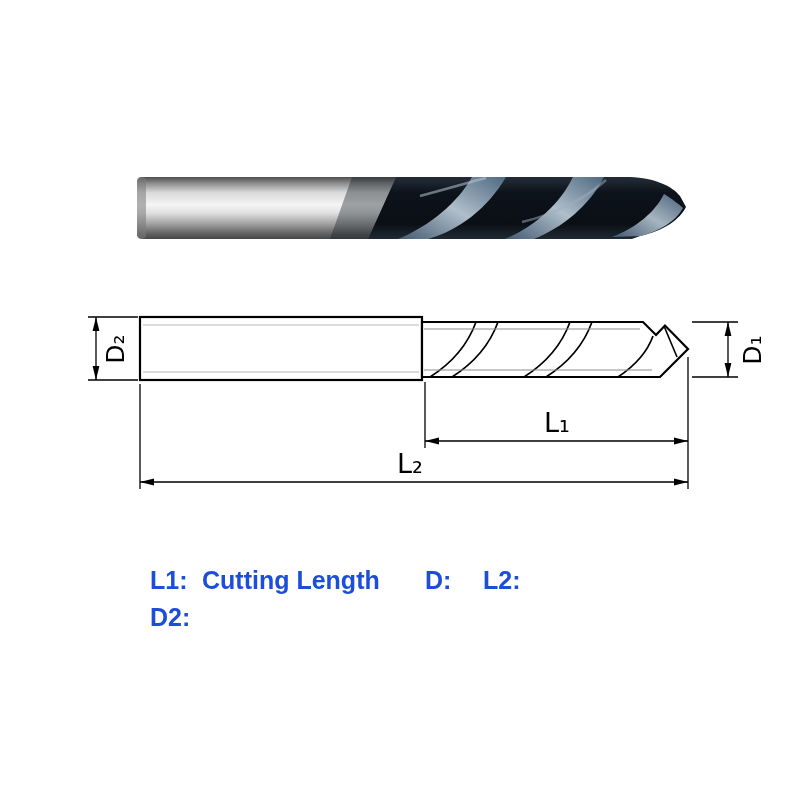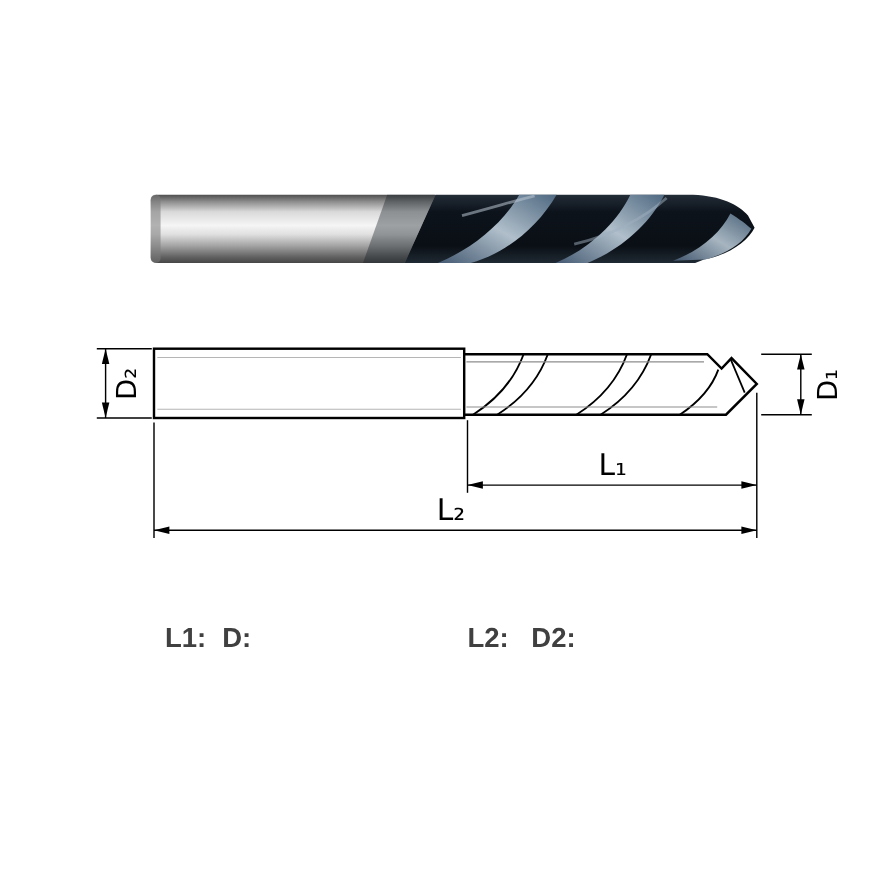--- a/index.html
+++ b/index.html
@@ -12,21 +12,21 @@
   .dimlabel{
     font-family:"DejaVu Sans",sans-serif;
     font-size:25px;fill:#000;
   }
   .dimlabel.big{font-size:27px;}
   .legend{position:absolute;left:150px;top:566px;}
   .legend-grid{
     display:grid;
     grid-template-columns:52px 223px 58px auto;
     row-gap:8px;
-    font-size:25px;font-weight:bold;color:#404040;
+    font-size:25px;font-weight:bold;color:#1d4ed8;
     font-family:"Liberation Sans",sans-serif;
     white-space:nowrap;
   }
 </style>
 </head>
 <body>
 
 <div class="stage">
 
   <svg class="scene" width="800" height="800" viewBox="0 0 800 800">
@@ -126,20 +126,21 @@
 
     <text class="dimlabel" x="115" y="349" text-anchor="middle" dominant-baseline="central" transform="rotate(-90 115 349)">D₂</text>
     <text class="dimlabel" x="752" y="350" text-anchor="middle" dominant-baseline="central" transform="rotate(-90 752 350)">D₁</text>
     <text class="dimlabel big" x="557" y="432" text-anchor="middle">L₁</text>
     <text class="dimlabel big" x="410" y="473" text-anchor="middle">L₂</text>
   </svg>
 
   <div class="legend">
     <div class="legend-grid">
       <span>L1:</span>
+      <span>Cutting Length</span>
       <span>D:</span>
 
       <span>L2:</span>
       <span>D2:</span>
     </div>
   </div>
 
 </div>
 
 </body></html>

